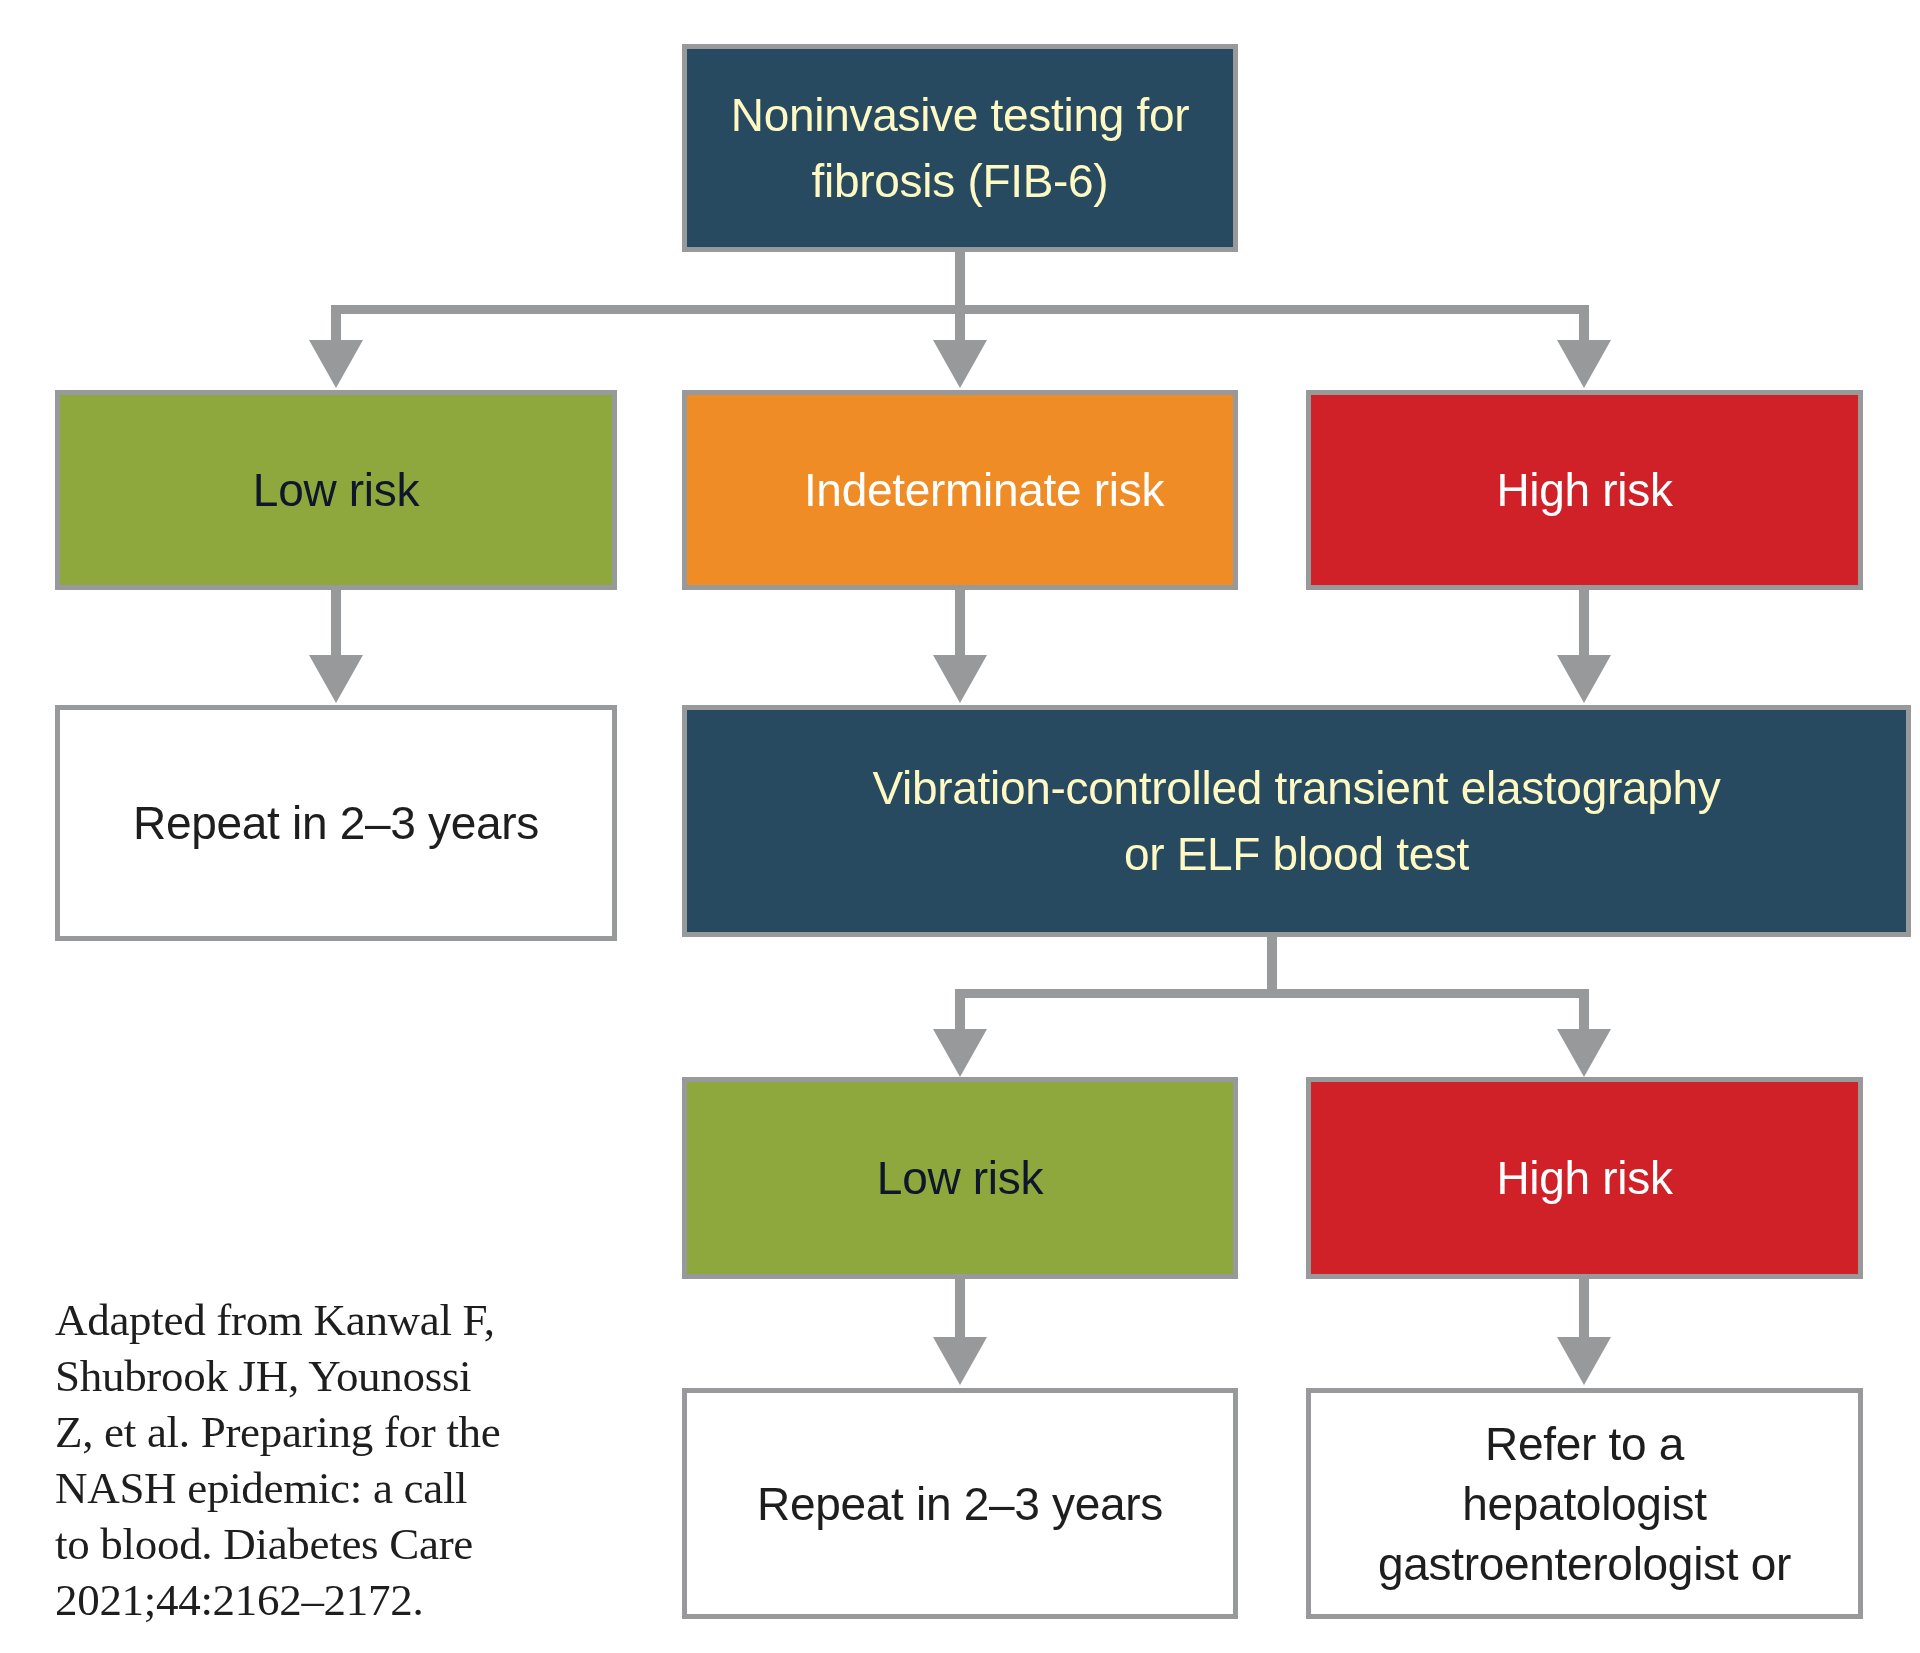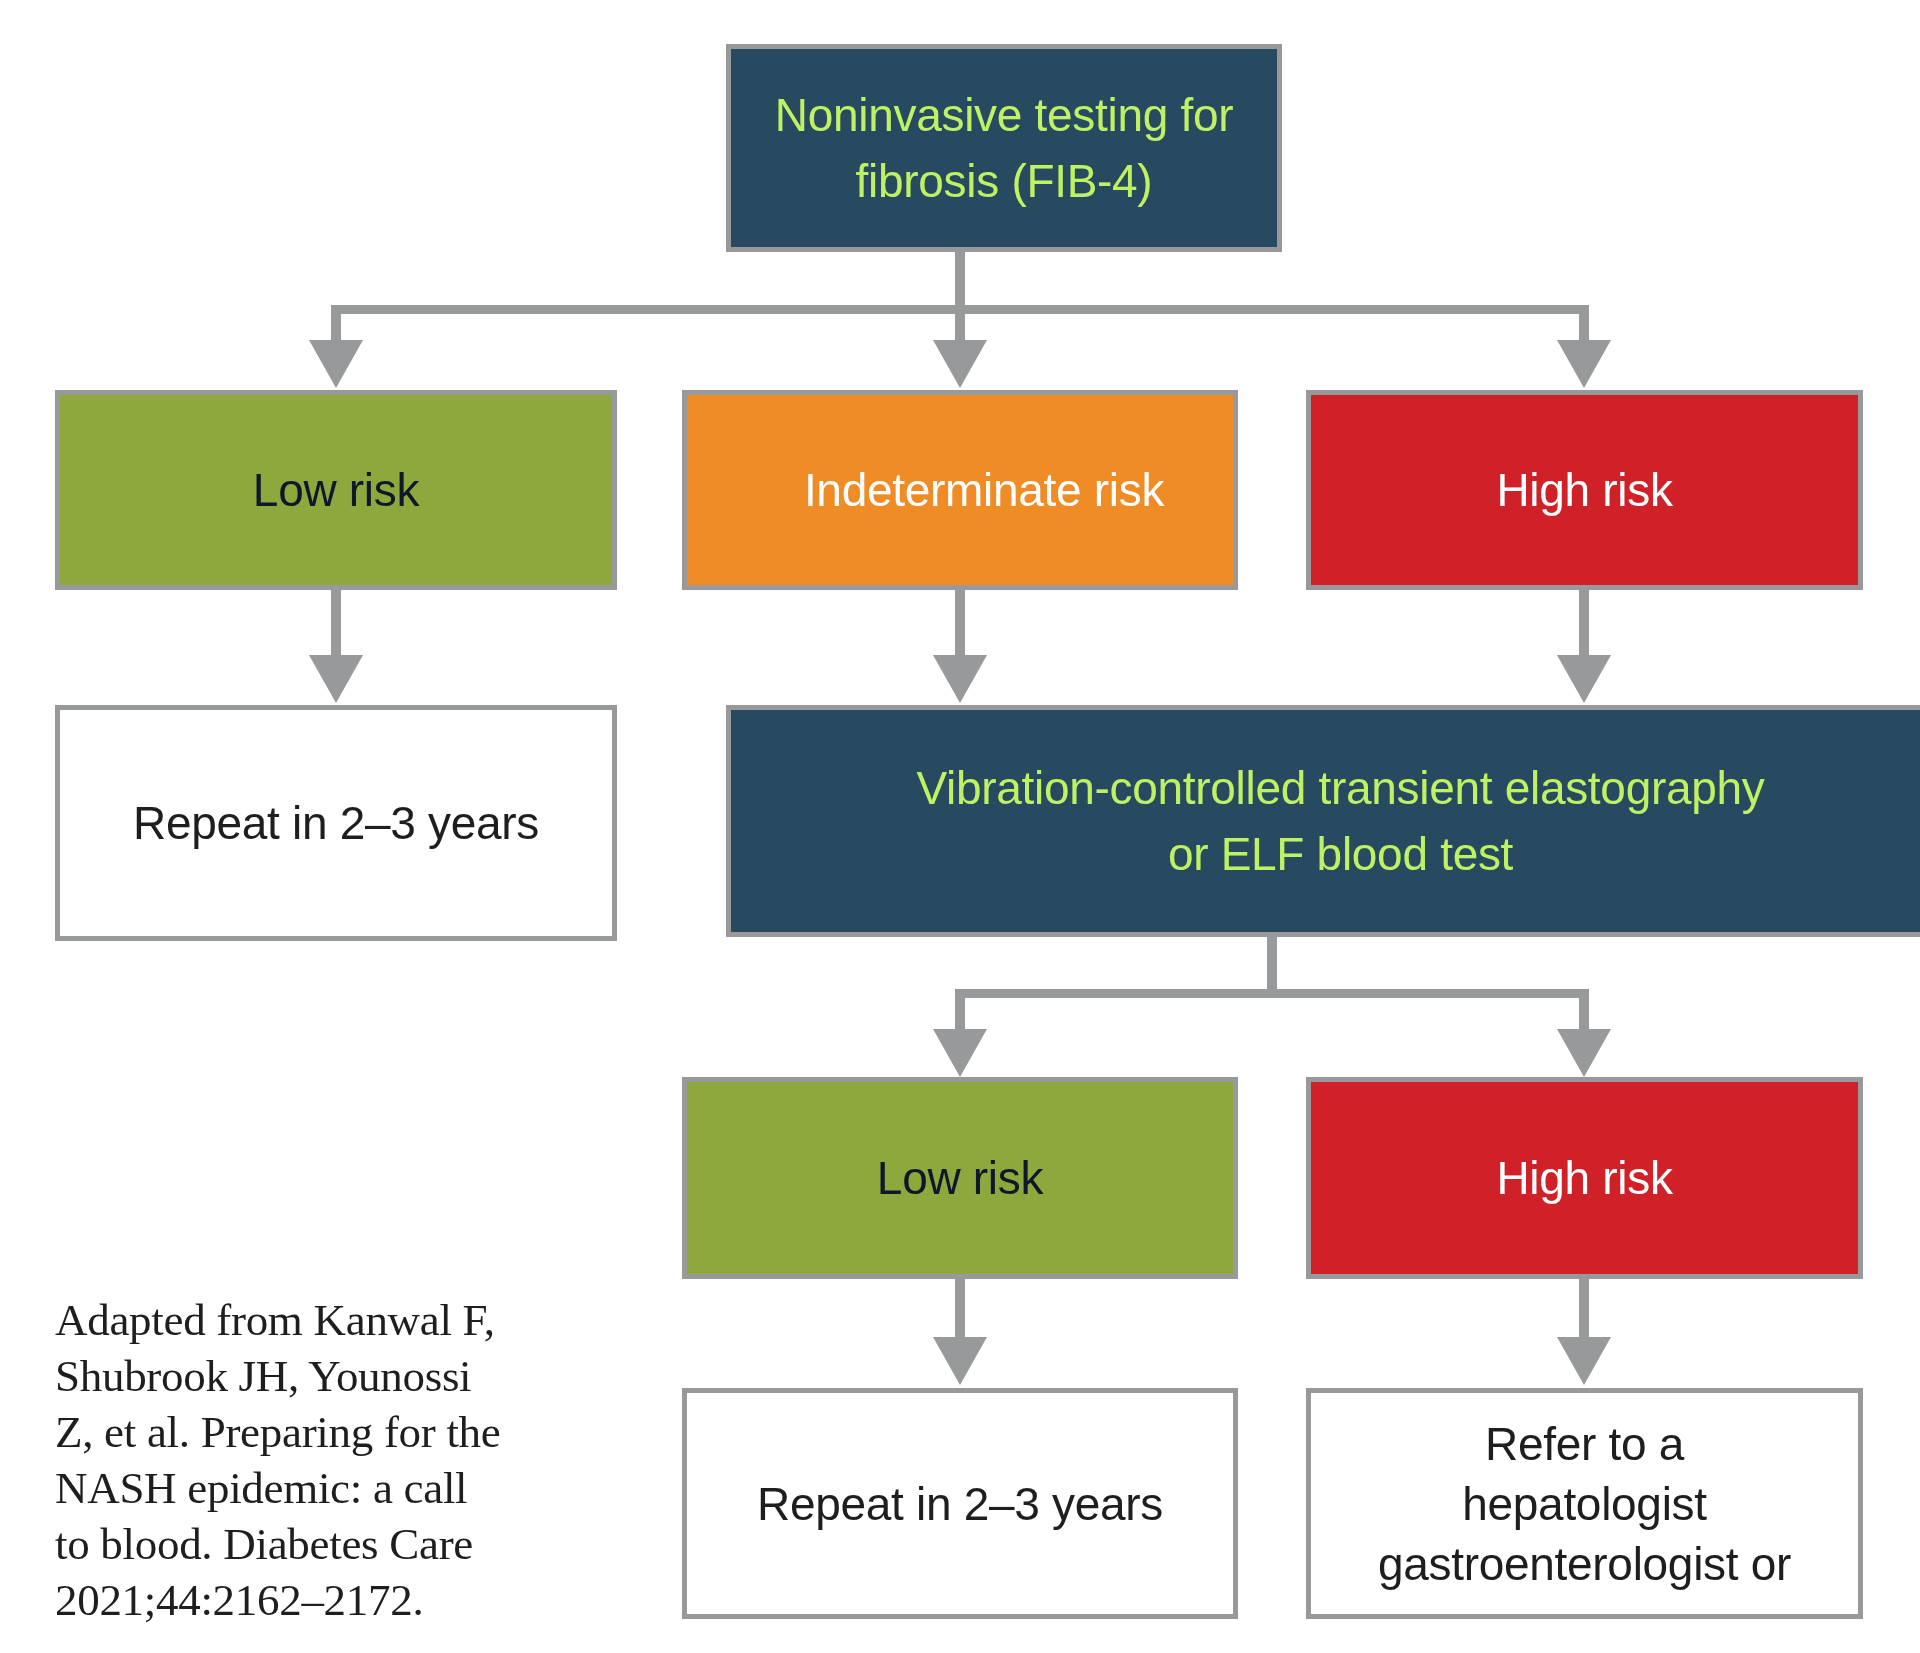--- a/index.html
+++ b/index.html
@@ -25,21 +25,21 @@
     position: absolute;
     border: 5px solid var(--gray);
     display: flex;
     flex-direction: column;
     align-items: center;
     justify-content: center;
     text-align: center;
     font-size: 46px;
     letter-spacing: -0.3px;
   }
-  .box.teal   { background: var(--teal);   color: #bef264; margin-left: 44px; }
+  .box.teal   { background: var(--teal);   color: #fef9c3; }
   .box.green  { background: var(--green);  color: #0f172a; justify-content: center; }
   .box.orange { background: var(--orange); color: #FFFFFF; padding-left: 48px; }
   .box.red    { background: var(--red);    color: #FFFFFF; }
   .box.white  { background: #FFFFFF;       color: var(--text_dark); }
   .box .line-text { white-space: nowrap; }
   .box.multiline { line-height: 66px; }
   .conn {
     position: absolute;
     background: var(--gray);
   }
@@ -64,21 +64,21 @@
   }
   .citation div { white-space: nowrap; }
 </style>
 </head>
 <body>
 
 <div class="canvas">
 
   <div class="box teal multiline" style="left:682px; top:44px; width:556px; height:208px;">
     <div class="line-text">Noninvasive testing for</div>
-    <div class="line-text">fibrosis (FIB-4)</div>
+    <div class="line-text">fibrosis (FIB-6)</div>
   </div>
 
   <div class="conn" style="left:955px; top:252px; width:10px; height:90px;"></div>
   <div class="conn" style="left:331px; top:305px; width:1258px; height:9px;"></div>
   <div class="conn" style="left:331px; top:305px; width:10px; height:37px;"></div>
   <div class="conn" style="left:1579px; top:305px; width:10px; height:37px;"></div>
   <div class="arrowhead" style="left:309px; top:340px;"></div>
   <div class="arrowhead" style="left:933px; top:340px;"></div>
   <div class="arrowhead" style="left:1557px; top:340px;"></div>
 

